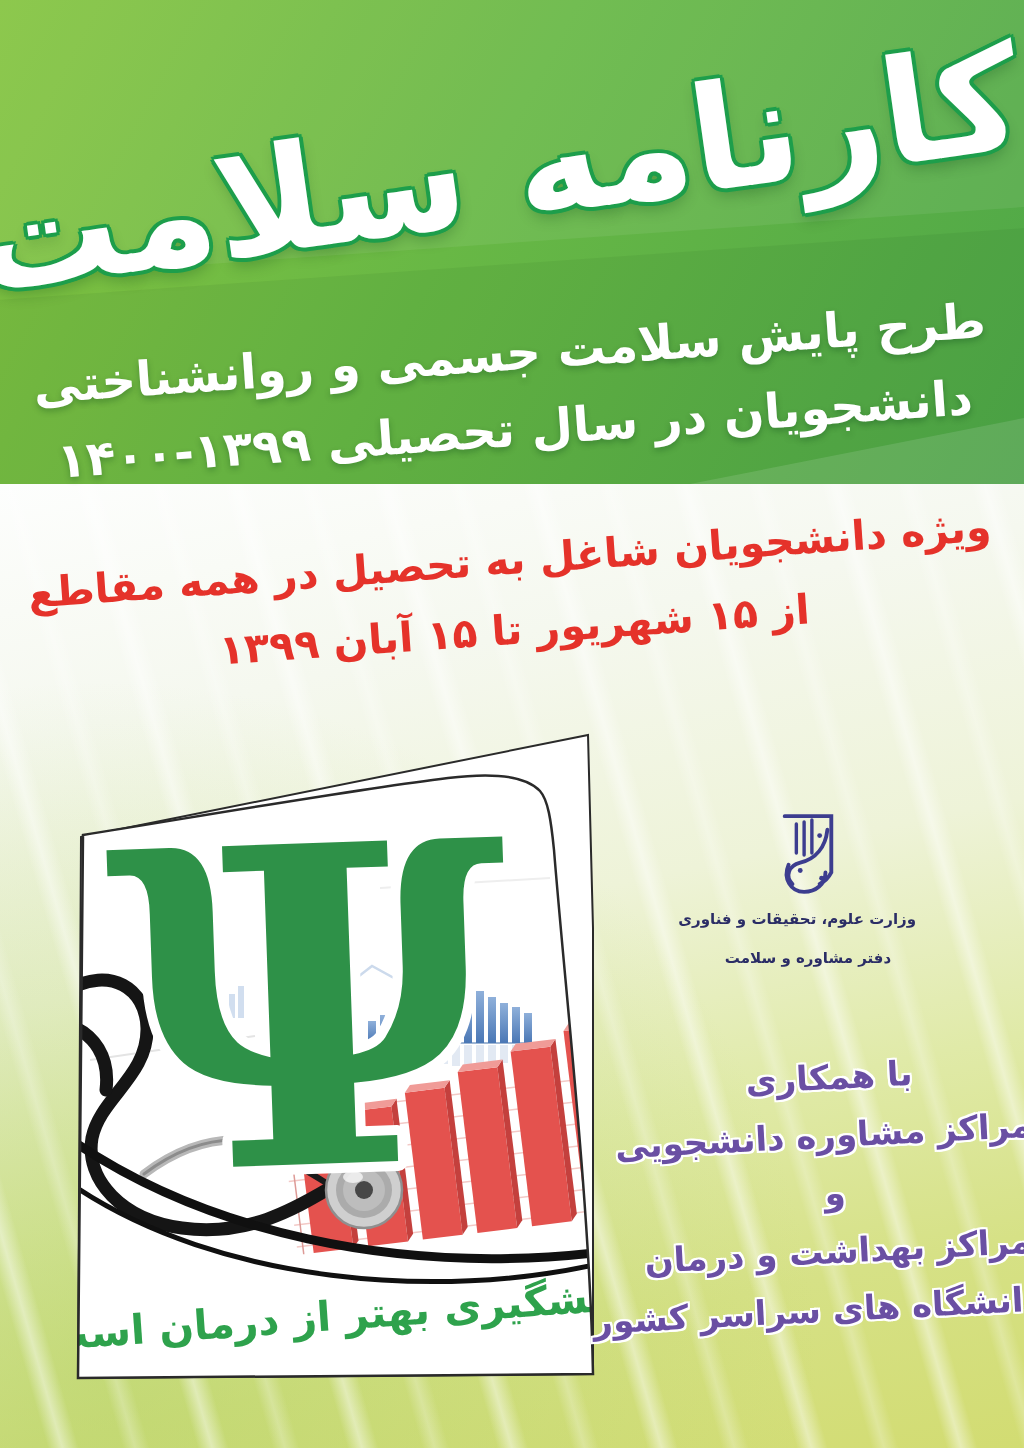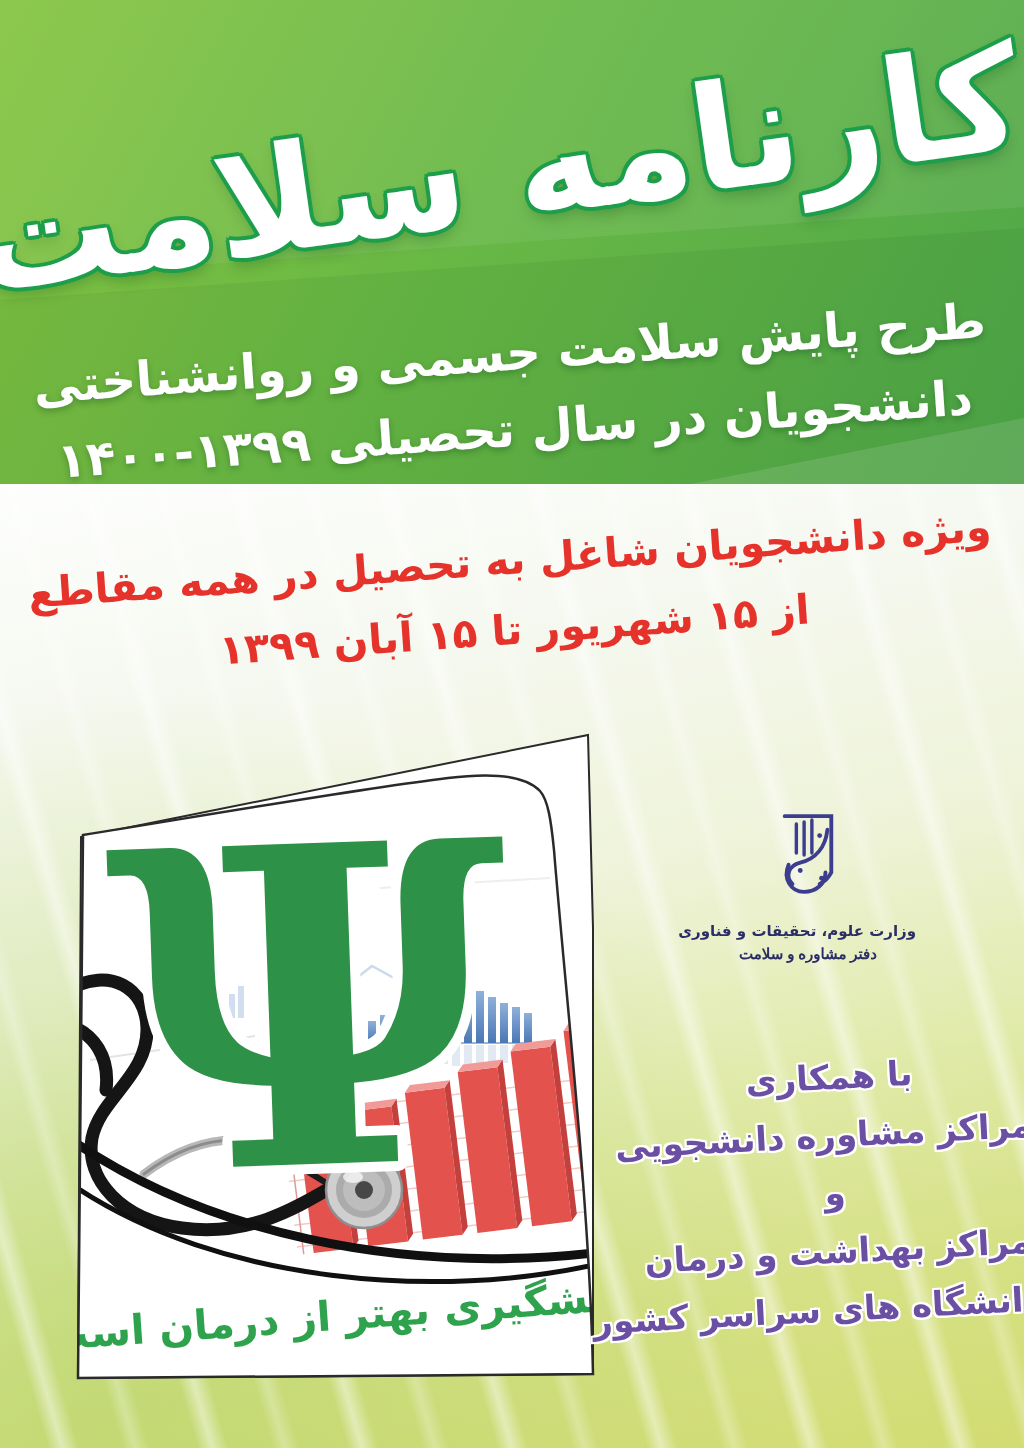--- a/index.html
+++ b/index.html
@@ -65,21 +65,21 @@
   .notice{
     position:absolute;left:0;top:525px;width:1024px;text-align:center;
     font-size:41px;font-weight:bold;color:#e5322a;line-height:70px;white-space:nowrap;
     transform:rotate(-4deg);
   }
 
   
   .logo-block{position:absolute;left:700px;top:810px;width:216px;text-align:center;}
   .emblem{display:block;margin:0 auto;width:66px;height:88px;}
   .logo-caption{
-    margin-top:22px;font-size:15px;font-weight:bold;color:#2b2d66;line-height:23px;white-space:nowrap;
+    margin-top:10px;font-size:15px;font-weight:bold;color:#2b2d66;line-height:23px;white-space:nowrap;
   }
 
   
   .collab{
     position:absolute;left:635px;top:1048px;width:400px;text-align:center;
     font-size:34px;font-weight:bold;color:#6a4fa3;line-height:58px;white-space:nowrap;
     transform:rotate(-3deg);
     text-shadow:
       -2px 0 0 #ffffff, 2px 0 0 #ffffff, 0 -2px 0 #ffffff, 0 2px 0 #ffffff,
       -2px -2px 0 #ffffff, 2px -2px 0 #ffffff, -2px 2px 0 #ffffff, 2px 2px 0 #ffffff;
@@ -251,21 +251,21 @@
         <path d="M54,20 C52,38 42,50 26,54 C14,57 10,68 18,76" stroke-width="4"></path>
         <path d="M14,56 C8,70 16,84 30,84 C42,84 52,76 52,64" stroke-width="4"></path>
       </g>
       <g fill="#3c3d8f">
         <circle cx="46" cy="26" r="2.5"></circle>
           <circle cx="26" cy="62" r="2.5"></circle>
           <circle cx="48" cy="70" r="2.5"></circle>
       </g>
     </svg>
     <div class="logo-caption">وزارت علوم، تحقیقات و فناوری</div>
-    <div class="logo-caption" style="margin-top:0;font-family:Liberation Serif, serif;">دفتر مشاوره و سلامت</div>
+    <div class="logo-caption" style="margin-top:16px;">دفتر مشاوره و سلامت</div>
   </div>
 
   <div class="collab">
     <div>با همکاری</div>
     <div>مراکز مشاوره دانشجویی</div>
     <div>و</div>
     <div>مراکز بهداشت و درمان</div>
     <div>دانشگاه های سراسر کشور</div>
   </div>
 

